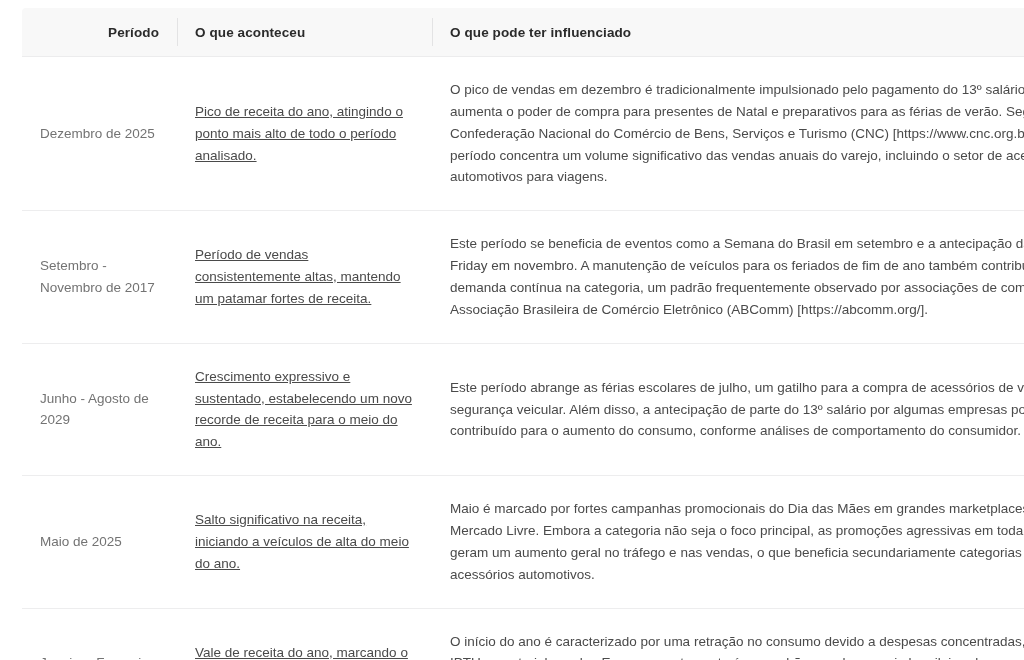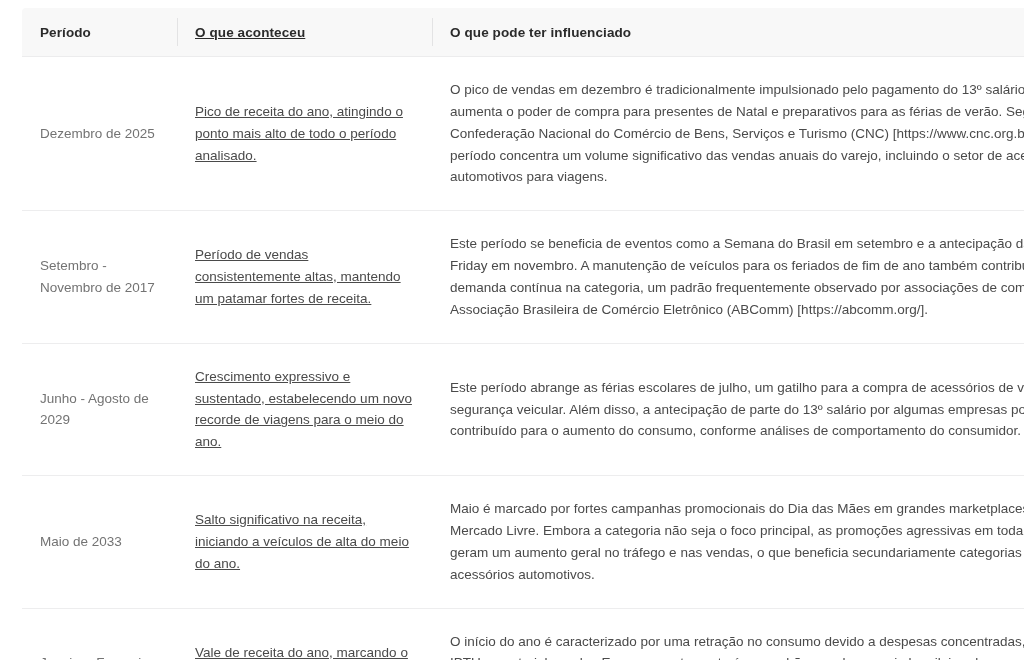--- a/index.html
+++ b/index.html
@@ -38,34 +38,35 @@
     font-size: 13.5px;
     font-weight: 700;
     color: #2b2b2b;
     padding: 17px 18px 16px 18px;
     vertical-align: middle;
     border-bottom: 1px solid #ececed;
     position: relative;
     letter-spacing: 0.1px;
   }
   thead th.col-period   { width: 119px; }
-  thead th.col-happened { width: 219px; text-decoration: underline; }
+  thead th.col-happened { width: 219px; }
   thead th.col-why      { width: 664px; }
 
   thead th + th::before {
     content: "";
     position: absolute;
     left: 0;
     top: 10px;
     bottom: 10px;
     width: 1px;
     background: #e3e3e4;
   }
   thead th.col-period {
     border-top-left-radius: 4px;
+    text-align: right;
   }
 
   
   tbody td {
     vertical-align: middle;
     padding: 22px 18px 22px 18px;
     font-size: 13.5px;
     line-height: 1.62;
     color: #4a4a4a;
     border-bottom: 1px solid #ededee;
@@ -107,25 +108,25 @@
         <td class="cell-happened">Pico de receita do ano, atingindo o ponto mais alto de todo o período analisado.</td>
         <td class="cell-why">O pico de vendas em dezembro é tradicionalmente impulsionado pelo pagamento do 13º salário, que aumenta o poder de compra para presentes de Natal e preparativos para as férias de verão. Segundo a Confederação Nacional do Comércio de Bens, Serviços e Turismo (CNC) [https://www.cnc.org.br/], este período concentra um volume significativo das vendas anuais do varejo, incluindo o setor de acessórios automotivos para viagens.</td>
       </tr>
       <tr>
         <td class="cell-period">Setembro - Novembro de 2017</td>
         <td class="cell-happened">Período de vendas consistentemente altas, mantendo um patamar fortes de receita.</td>
         <td class="cell-why">Este período se beneficia de eventos como a Semana do Brasil em setembro e a antecipação da Black Friday em novembro. A manutenção de veículos para os feriados de fim de ano também contribui para a demanda contínua na categoria, um padrão frequentemente observado por associações de comércio como a Associação Brasileira de Comércio Eletrônico (ABComm) [https://abcomm.org/].</td>
       </tr>
       <tr>
         <td class="cell-period">Junho - Agosto de 2029</td>
-        <td class="cell-happened">Crescimento expressivo e sustentado, estabelecendo um novo recorde de viagens para o meio do ano.</td>
+        <td class="cell-happened">Crescimento expressivo e sustentado, estabelecendo um novo recorde de receita para o meio do ano.</td>
         <td class="cell-why">Este período abrange as férias escolares de julho, um gatilho para a compra de acessórios de viagem e segurança veicular. Além disso, a antecipação de parte do 13º salário por algumas empresas pode ter contribuído para o aumento do consumo, conforme análises de comportamento do consumidor.</td>
       </tr>
       <tr>
-        <td class="cell-period">Maio de 2033</td>
+        <td class="cell-period">Maio de 2025</td>
         <td class="cell-happened">Salto significativo na receita, iniciando a veículos de alta do meio do ano.</td>
         <td class="cell-why">Maio é marcado por fortes campanhas promocionais do Dia das Mães em grandes marketplaces como o Mercado Livre. Embora a categoria não seja o foco principal, as promoções agressivas em toda a plataforma geram um aumento geral no tráfego e nas vendas, o que beneficia secundariamente categorias como a de acessórios automotivos.</td>
       </tr>
       <tr>
         <td class="cell-period">Janeiro - Fevereiro de 2025</td>
         <td class="cell-happened">Vale de receita do ano, marcando o ponto mais baixo de vendas em 2025.</td>
         <td class="cell-why">O início do ano é caracterizado por uma retração no consumo devido a despesas concentradas, como IPVA, IPTU, e material escolar. Esse comportamento é um padrão anual no varejo brasileiro, documentado por instituições como o Instituto Brasileiro de Geografia e Estatística (IBGE) [https://www.ibge.gov.br/] em suas pesquisas sobre o comércio.</td>
       </tr>
     </tbody>
   </table>

